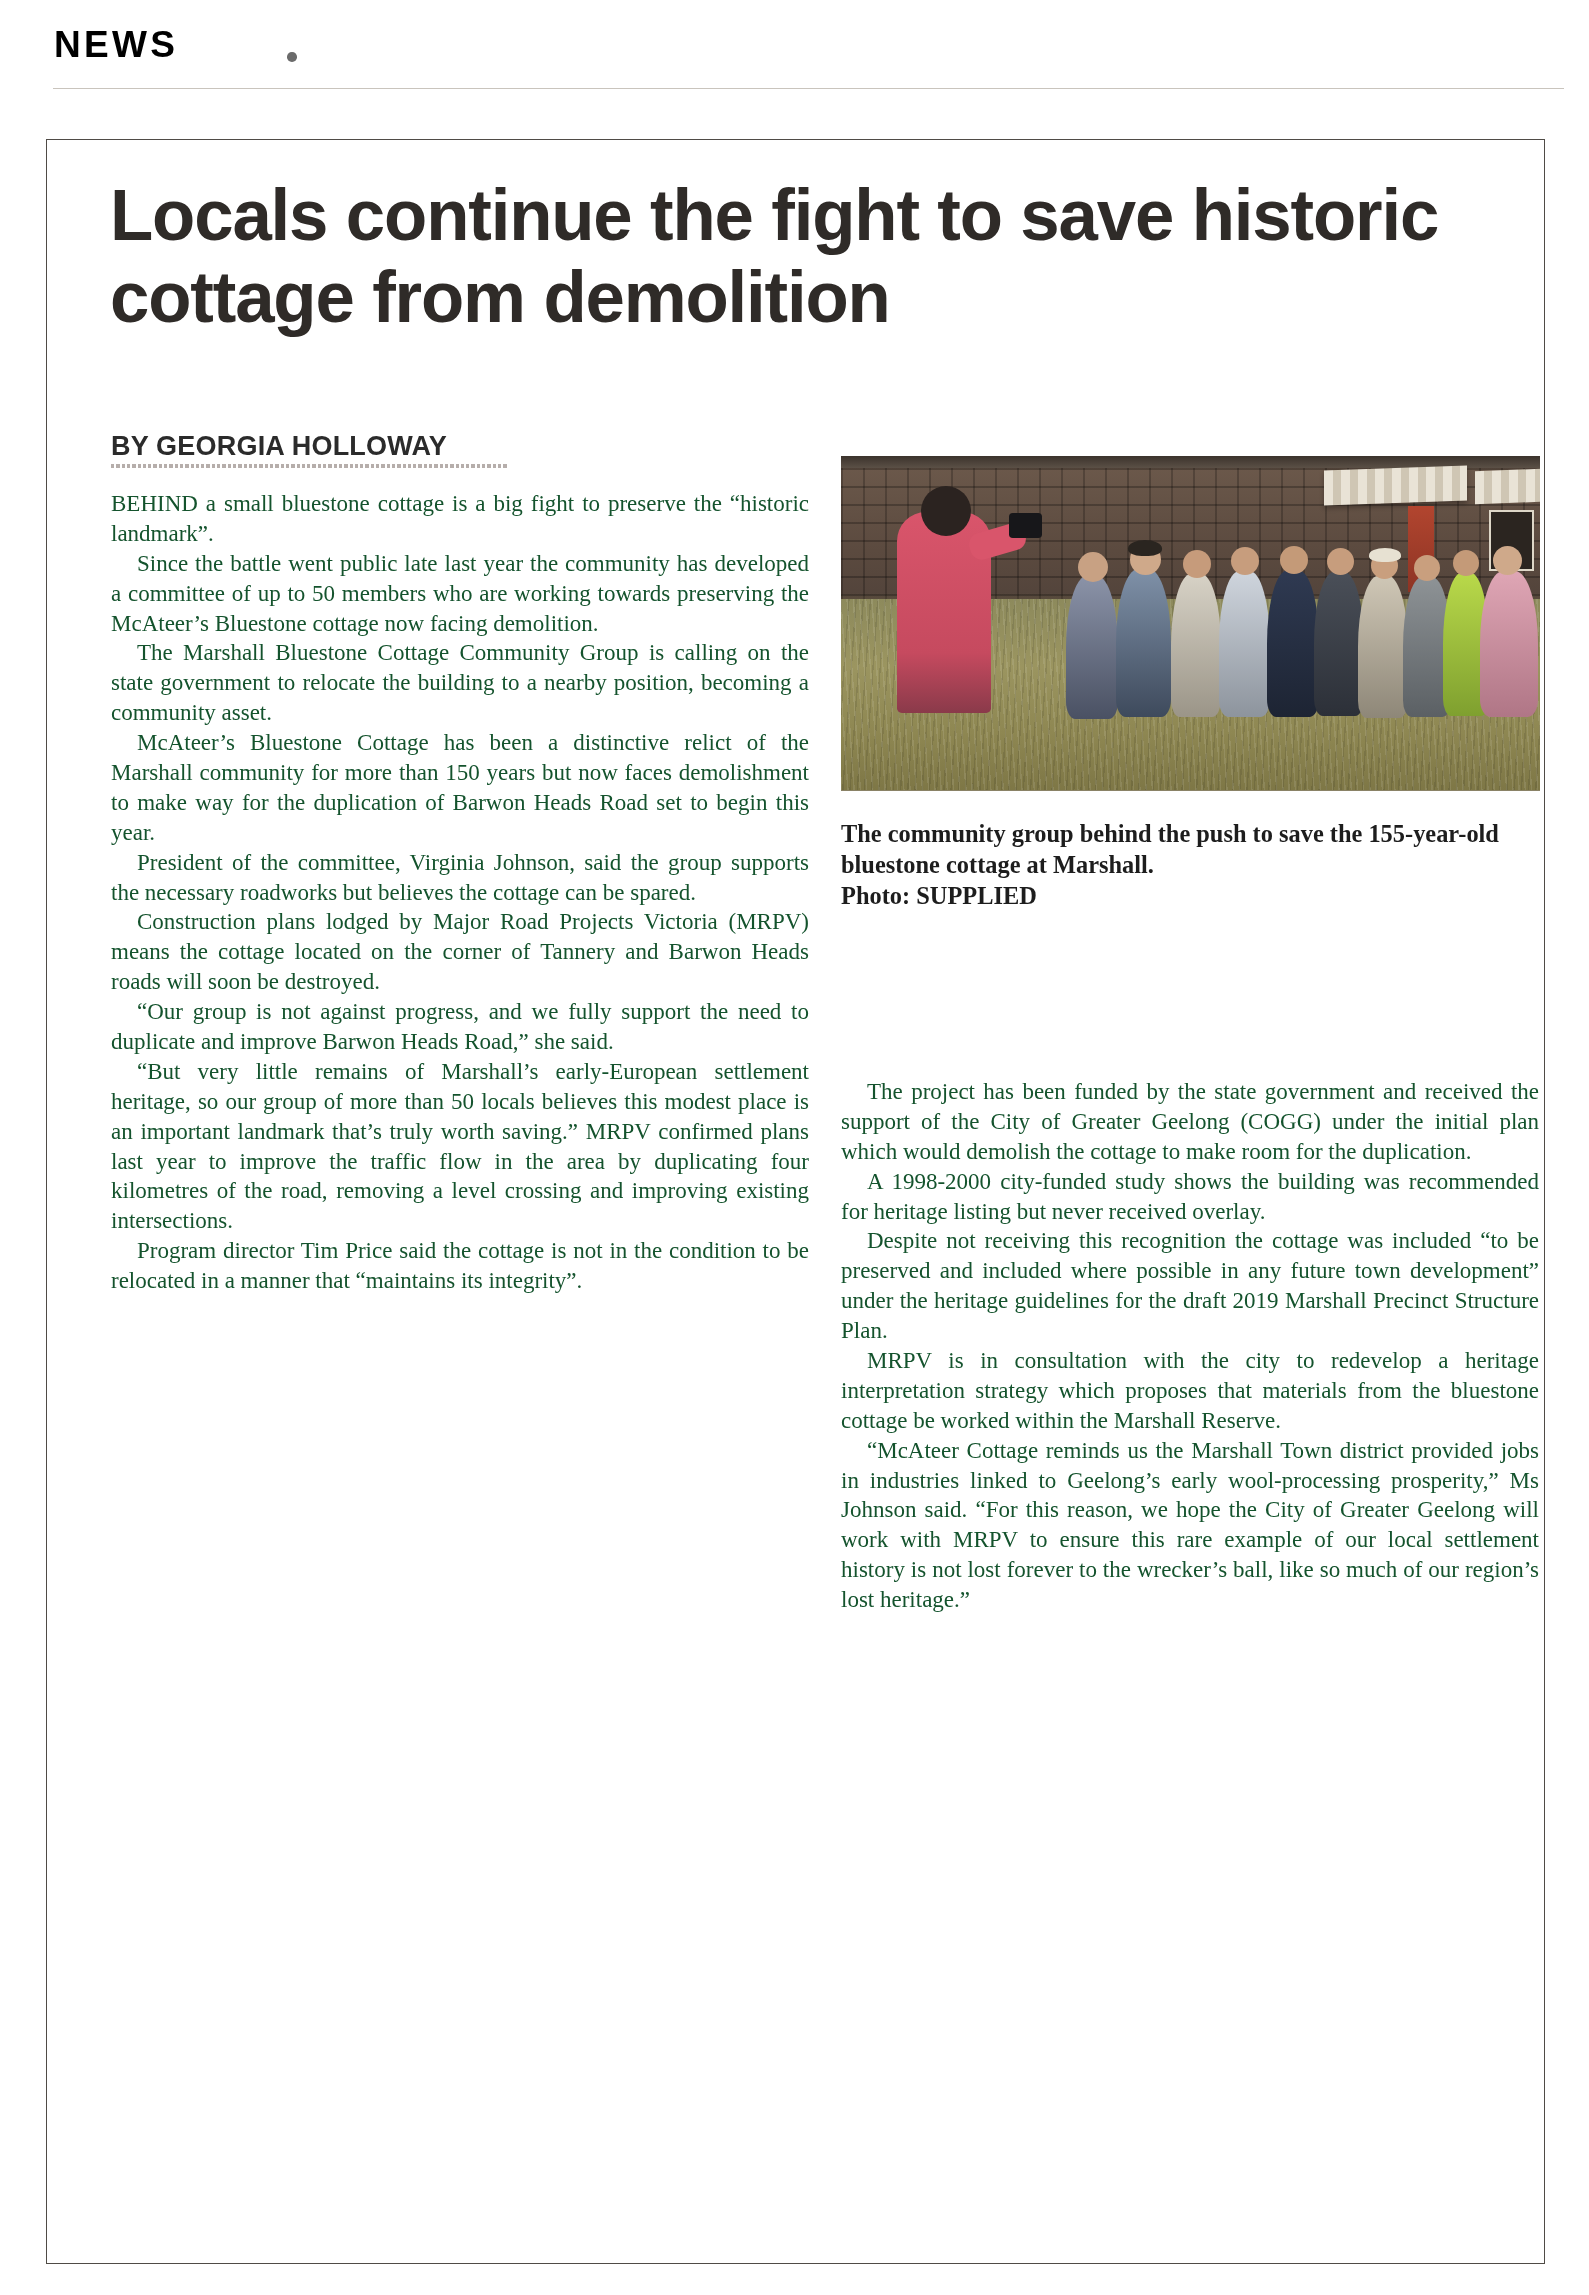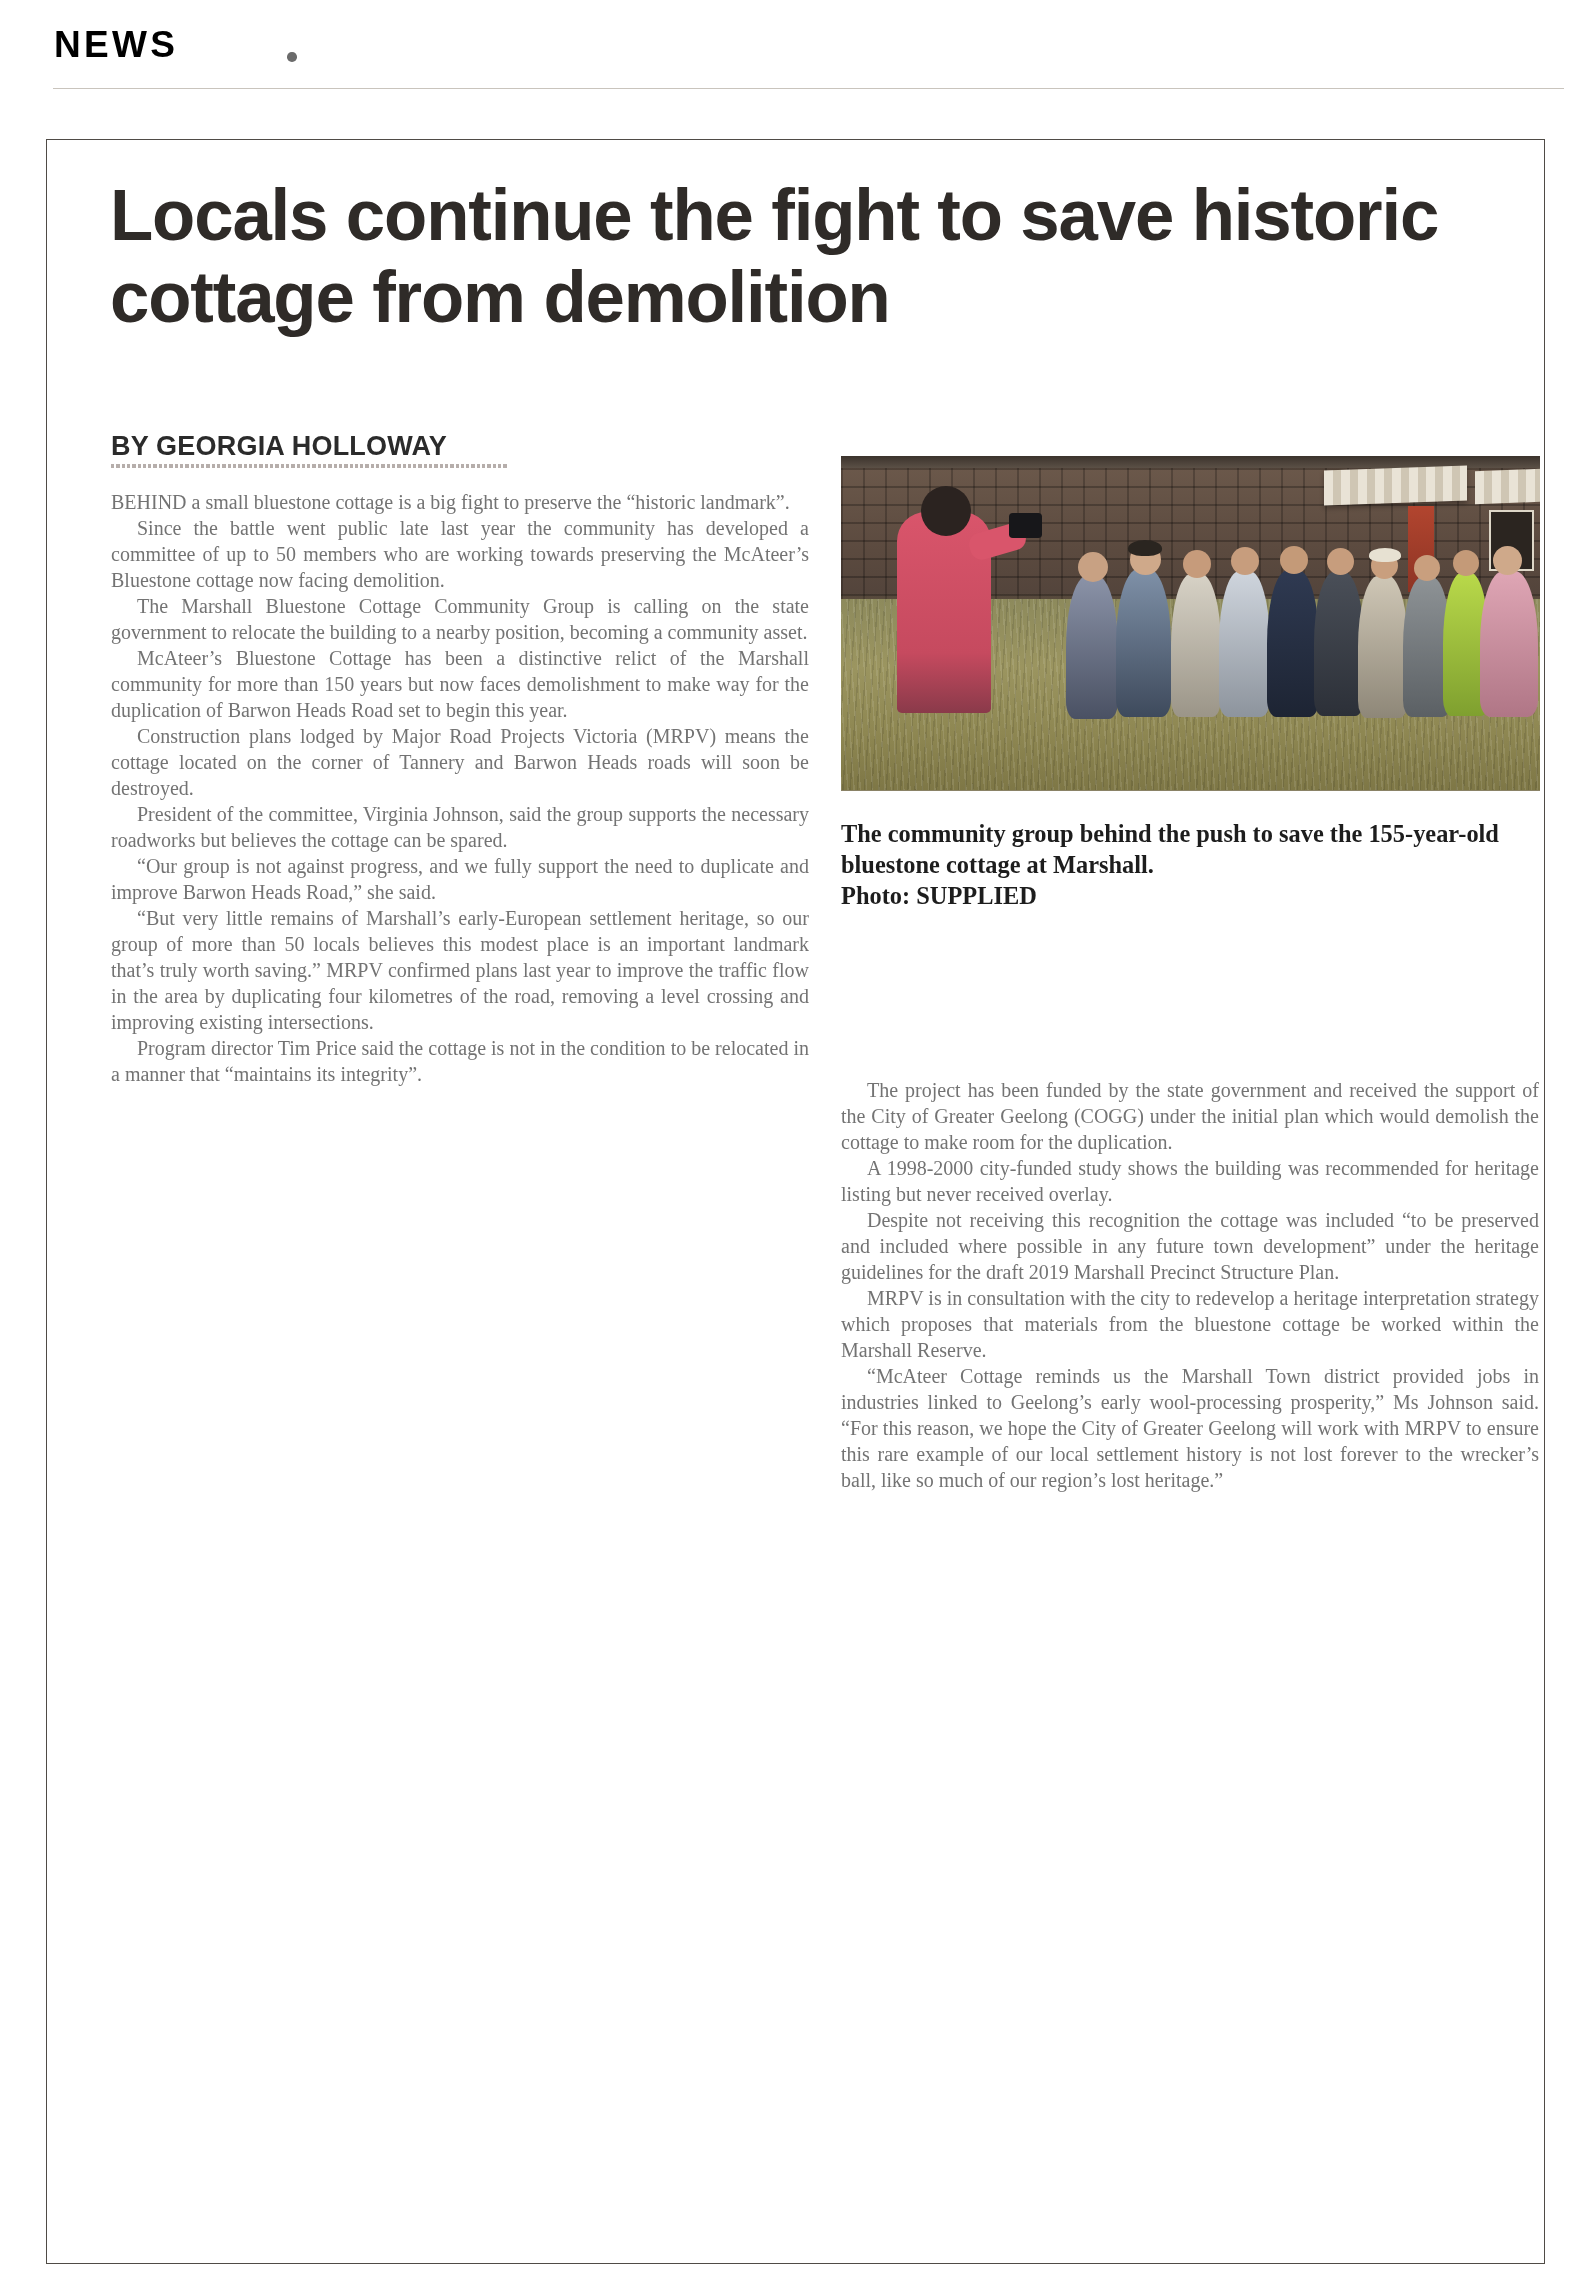--- a/index.html
+++ b/index.html
@@ -92,24 +92,24 @@
     top: 324px;
     width: 397px;
     height: 4.3px;
     background: repeating-linear-gradient(90deg, #b6aeab 0 3.3px, #ffffff 3.3px 5.3px);
   }
 
   
   .col {
     position: absolute;
     width: 698px;
-    font-size: 20px;
+    font-size: 23px;
     line-height: 1.30;
     text-align: justify;
-    color: #737373;
+    color: #14532d;
   }
   .col p {
     margin: 0;
     text-indent: 26px;
   }
   .col p.first {
     text-indent: 0;
   }
   .col-left {
     left: 64px;
@@ -316,22 +316,22 @@
   <div class="caption">
     <span>The community group behind the push to save the 155-year-old bluestone cottage at Marshall.</span>
     <span class="credit">Photo: SUPPLIED</span>
   </div>
 
   <div class="col col-left">
     <p class="first">BEHIND a small bluestone cottage is a big fight to preserve the “historic landmark”.</p>
     <p>Since the battle went public late last year the community has developed a committee of up to 50 members who are working towards preserving the McAteer’s Bluestone cottage now facing demolition.</p>
     <p>The Marshall Bluestone Cottage Community Group is calling on the state government to relocate the building to a nearby position, becoming a community asset.</p>
     <p>McAteer’s Bluestone Cottage has been a distinctive relict of the Marshall community for more than 150 years but now faces demolishment to make way for the duplication of Barwon Heads Road set to begin this year.</p>
+    <p>President of the committee, Virginia Johnson, said the group supports the necessary roadworks but believes the cottage can be spared.</p>
     <p>Construction plans lodged by Major Road Projects Victoria (MRPV) means the cottage located on the corner of Tannery and Barwon Heads roads will soon be destroyed.</p>
-    <p>President of the committee, Virginia Johnson, said the group supports the necessary roadworks but believes the cottage can be spared.</p>
     <p>“Our group is not against progress, and we fully support the need to duplicate and improve Barwon Heads Road,” she said.</p>
     <p>“But very little remains of Marshall’s early-European settlement heritage, so our group of more than 50 locals believes this modest place is an important landmark that’s truly worth saving.” MRPV confirmed plans last year to improve the traffic flow in the area by duplicating four kilometres of the road, removing a level crossing and improving existing intersections.</p>
     <p>Program director Tim Price said the cottage is not in the condition to be relocated in a manner that “maintains its integrity”.</p>
   </div>
 
   <div class="col col-right">
     <p>The project has been funded by the state government and received the support of the City of Greater Geelong (COGG) under the initial plan which would demolish the cottage to make room for the duplication.</p>
     <p>A 1998-2000 city-funded study shows the building was recommended for heritage listing but never received overlay.</p>
     <p>Despite not receiving this recognition the cottage was included “to be preserved and included where possible in any future town development” under the heritage guidelines for the draft 2019 Marshall Precinct Structure Plan.</p>
     <p>MRPV is in consultation with the city to redevelop a heritage interpretation strategy which proposes that materials from the bluestone cottage be worked within the Marshall Reserve.</p>

